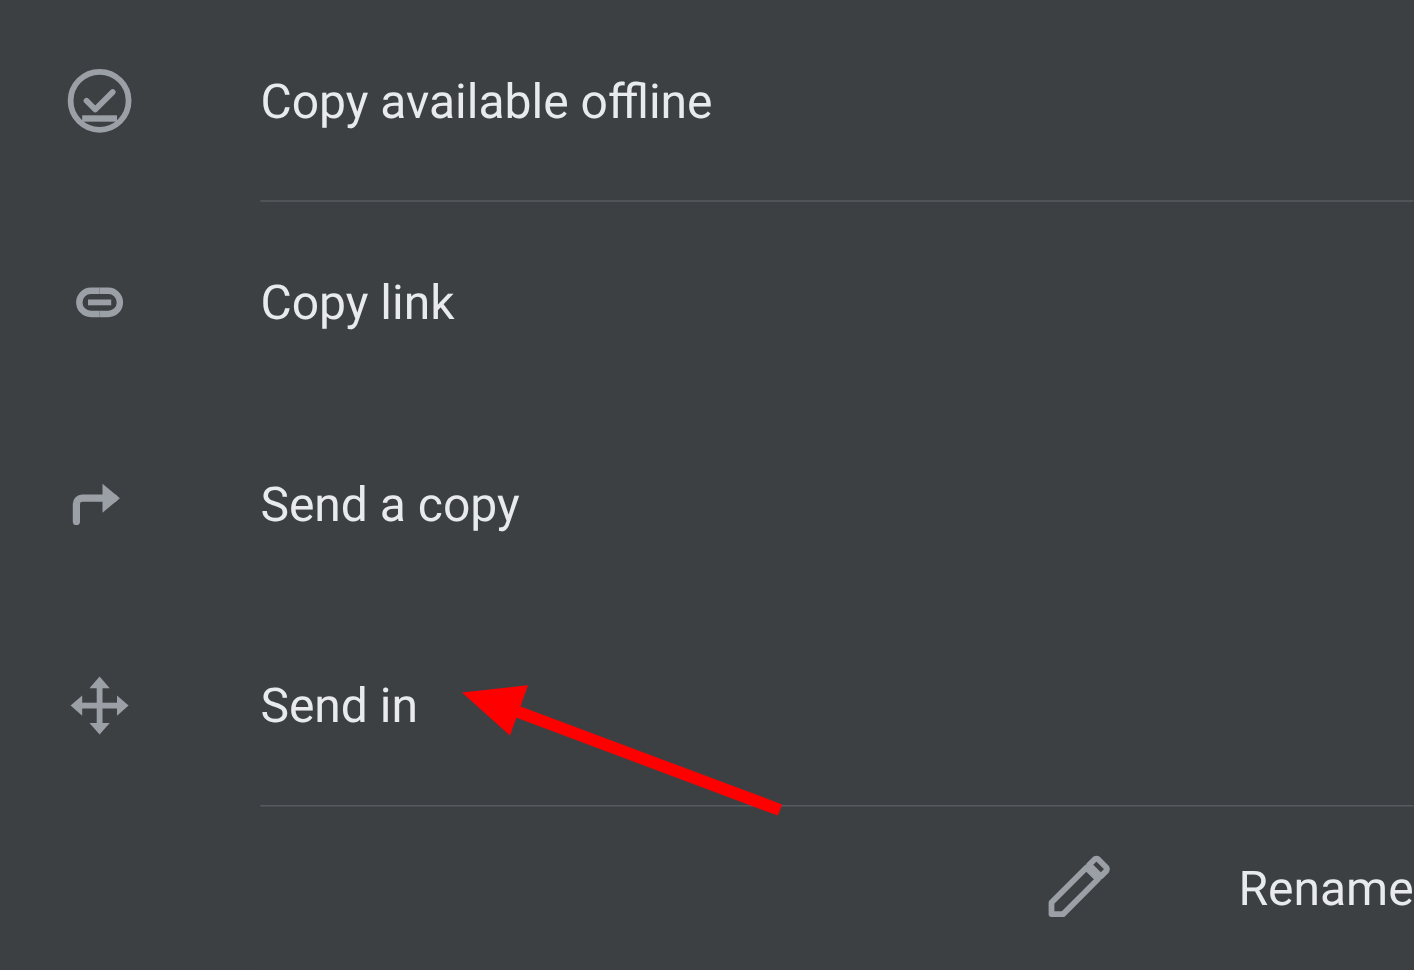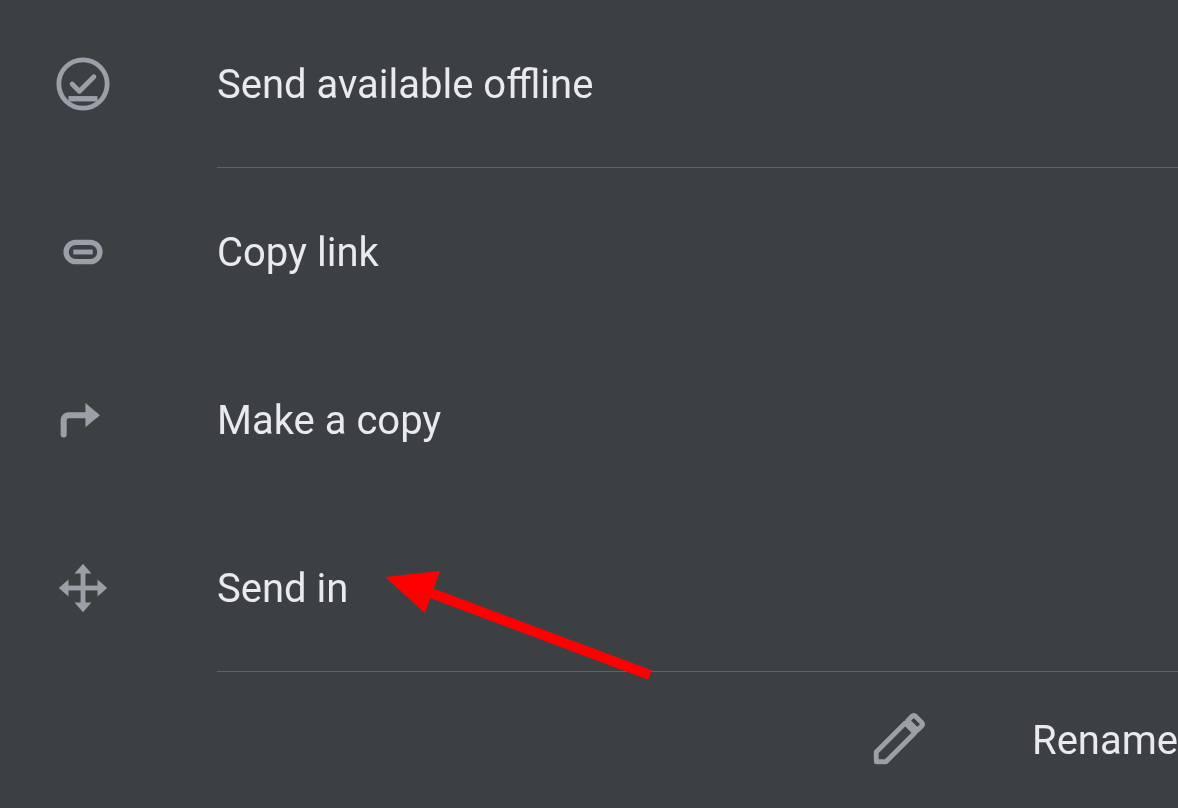--- a/index.html
+++ b/index.html
@@ -77,42 +77,42 @@
 <div class="menu">
 
   <div class="menu-item with-divider">
     <div class="icon-container">
       <svg viewBox="0 0 24 24">
         <circle cx="12" cy="12" r="10" fill="none" stroke-width="2"></circle>
         <path d="M 7.5 12 L 10.5 15 L 16.5 9" fill="none" stroke-width="2" stroke-linecap="round" stroke-linejoin="round"></path>
         <rect x="6" y="17" width="12" height="2.2" fill="#9aa0a6" stroke="none"></rect>
       </svg>
     </div>
-    <span class="label">Send available offline</span>
+    <span class="label">Copy available offline</span>
   </div>
 
   <div class="menu-item">
     <div class="icon-container">
       <svg viewBox="0 0 24 24">
         <path d="M 3.9 12 A 5.1 5.1 0 0 1 9 6.9 L 12 6.9 L 12 9.1 L 9 9.1 A 2.9 2.9 0 0 0 9 14.9 L 12 14.9 L 12 17.1 L 9 17.1 A 5.1 5.1 0 0 1 3.9 12 Z" fill="#9aa0a6" stroke="none"></path>
         <path d="M 12 6.9 L 15 6.9 A 5.1 5.1 0 0 1 15 17.1 L 12 17.1 L 12 14.9 L 15 14.9 A 2.9 2.9 0 0 0 15 9.1 L 12 9.1 Z" fill="#9aa0a6" stroke="none"></path>
         <rect x="8" y="11" width="8" height="2" fill="#9aa0a6" stroke="none"></rect>
       </svg>
     </div>
     <span class="label">Copy link</span>
   </div>
 
   <div class="menu-item">
     <div class="icon-container">
       <svg viewBox="0 0 24 24">
         <path d="M 4 18 L 4 12 A 2 2 0 0 1 6 10 L 17 10" fill="none" stroke-width="2.5" stroke-linecap="round" stroke-linejoin="round"></path>
         <path d="M 13 5 L 19 10 L 13 15 Z" fill="#9aa0a6" stroke="none"></path>
       </svg>
     </div>
-    <span class="label">Make a copy</span>
+    <span class="label">Send a copy</span>
   </div>
 
   <div class="menu-item with-divider">
     <div class="icon-container">
       <svg viewBox="0 0 24 24">
         <path d="M 12 2 L 8.5 6 L 15.5 6 Z" fill="#9aa0a6" stroke="none"></path>
         <path d="M 12 22 L 8.5 18 L 15.5 18 Z" fill="#9aa0a6" stroke="none"></path>
         <path d="M 2 12 L 6 8.5 L 6 15.5 Z" fill="#9aa0a6" stroke="none"></path>
         <path d="M 22 12 L 18 8.5 L 18 15.5 Z" fill="#9aa0a6" stroke="none"></path>
         <rect x="11" y="5" width="2" height="14" fill="#9aa0a6" stroke="none"></rect>

